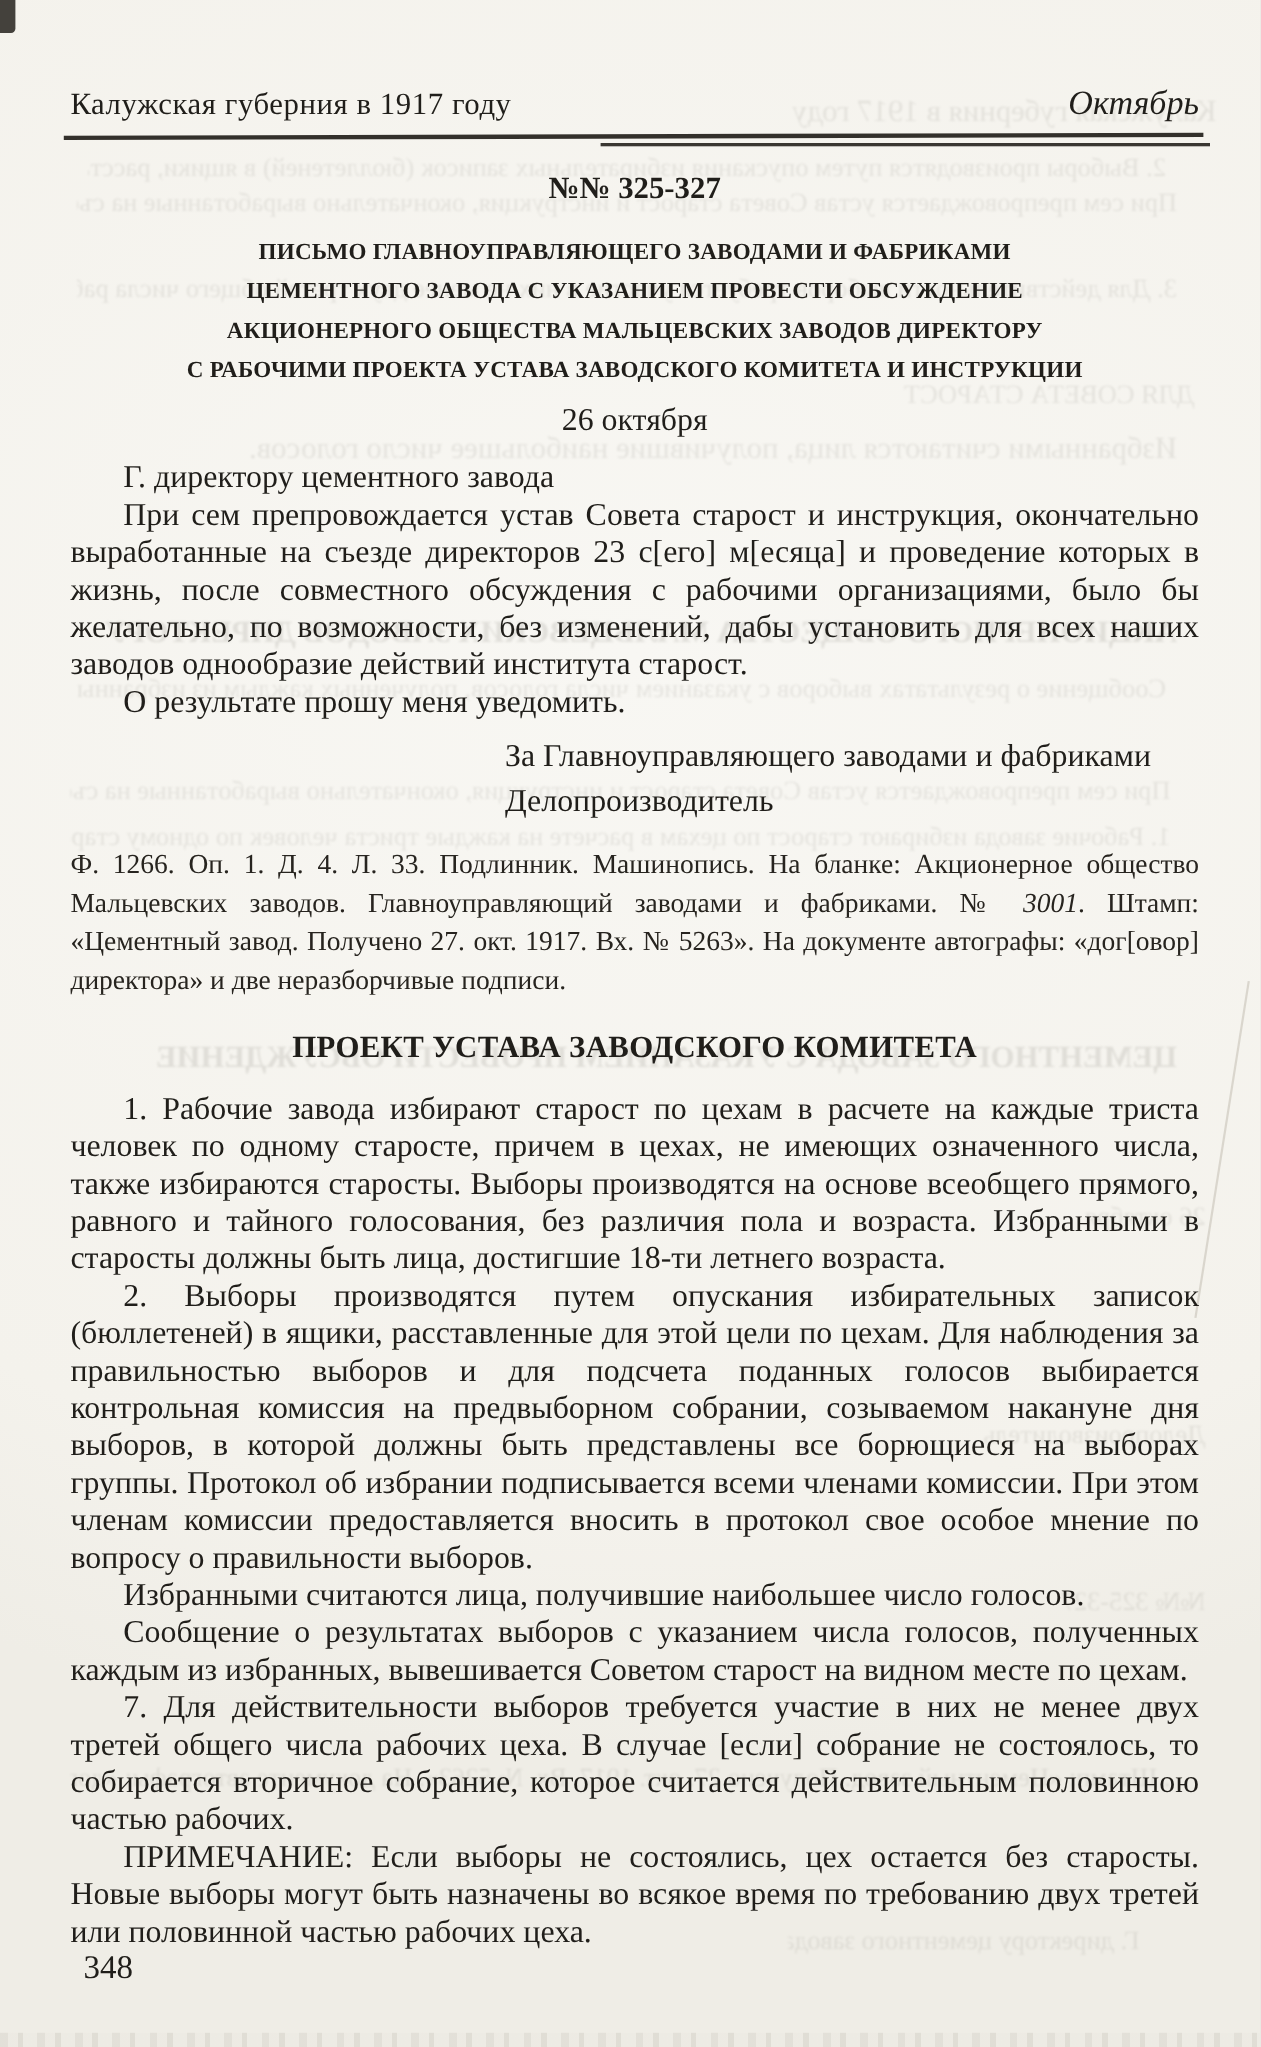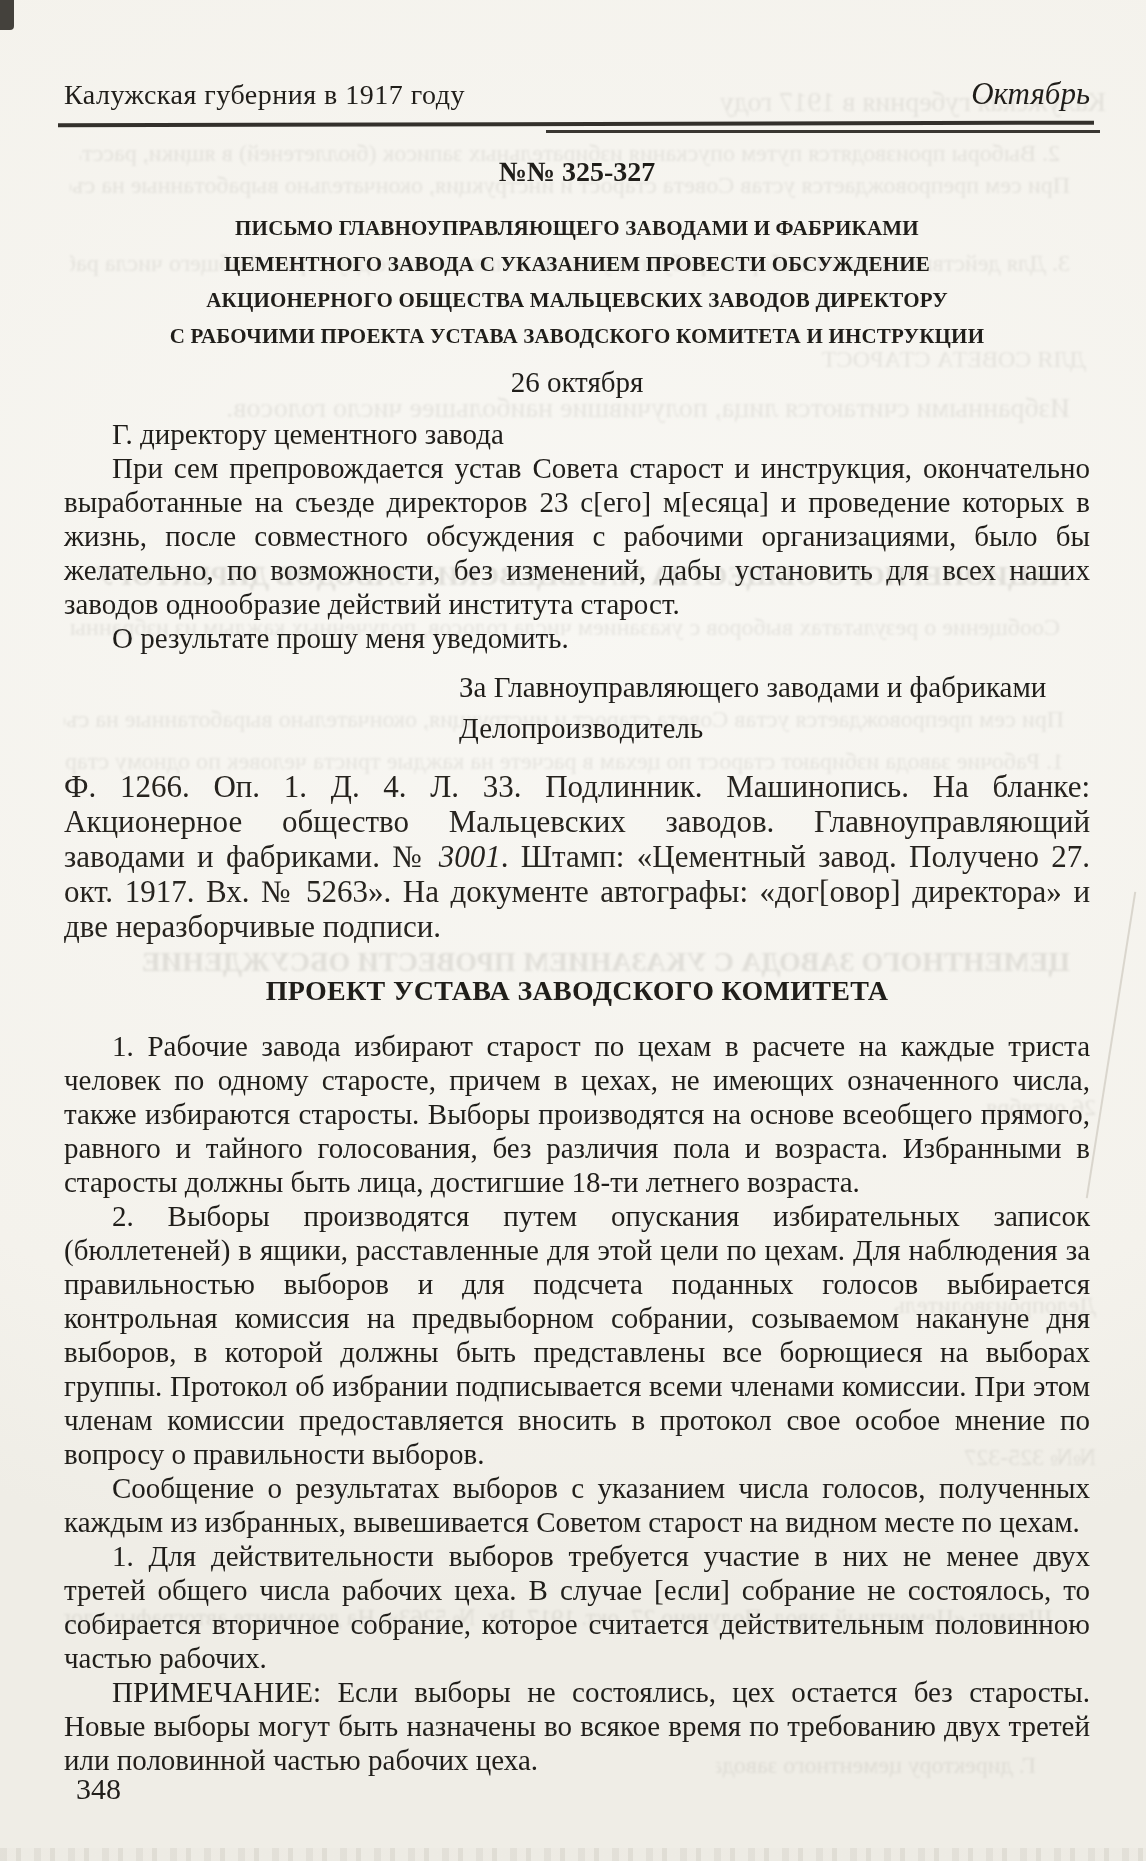--- a/index.html
+++ b/index.html
@@ -27,21 +27,21 @@
   .doc-title{margin-top:22px;text-align:center;font-weight:bold;font-size:21px;line-height:36px;letter-spacing:.2px;}
   .doc-date{margin-top:12px;text-align:center;font-size:29px;}
 
   
   .body-text{margin-top:18px;font-size:29px;line-height:34px;text-align:justify;}
   .body-text p{margin:0;text-indent:48px;}
   .request{margin:0;text-indent:48px;}
   .sig{margin-top:12px;margin-left:395px;font-size:29px;line-height:41px;}
   .sig div{white-space:nowrap;}
 
-  .arch-note{margin-top:20px;font-size:31px;line-height:35px;text-align:justify;color:#27241f;}
+  .arch-note{margin-top:20px;font-size:25px;line-height:35px;text-align:justify;color:#27241f;}
   .arch-note .it{font-style:italic;}
 
   .sec-head{margin-top:28px;text-align:center;font-weight:bold;font-size:28px;letter-spacing:.3px;}
   .charter{margin-top:22px;font-size:29px;line-height:34px;text-align:justify;}
   .charter p{margin:0;text-indent:48px;}
 
   .pagenum{position:absolute;left:76px;top:1772px;font-size:30px;z-index:3;}
 
   
   .corner-mark{position:absolute;left:0;top:0;width:14px;height:30px;background:#44413c;border-radius:0 0 4px 0;z-index:4;}
@@ -112,20 +112,21 @@
       <div>За Главноуправляющего заводами и фабриками</div>
       <div>Делопроизводитель</div>
     </div>
 
     <p class="arch-note"><span>Ф. 1266. Оп. 1. Д. 4. Л. 33. Подлинник. Машинопись. На бланке: Акционерное общество Мальцевских заводов. Главноуправляющий заводами и фабриками. № </span><span class="it">3001</span><span>. Штамп: «Цементный завод. Получено 27. окт. 1917. Вх. № 5263». На документе автографы: «дог[овор] директора» и две неразборчивые подписи.</span></p>
 
     <div class="sec-head">ПРОЕКТ УСТАВА ЗАВОДСКОГО КОМИТЕТА</div>
     <div class="charter">
       <p>1. Рабочие завода избирают старост по цехам в расчете на каждые триста человек по одному старосте, причем в цехах, не имеющих означенного числа, также избираются старосты. Выборы производятся на основе всеобщего прямого, равного и тайного голосования, без различия пола и возраста. Избранными в старосты должны быть лица, достигшие 18-ти летнего возраста.</p>
       <p>2. Выборы производятся путем опускания избирательных записок (бюллетеней) в ящики, расставленные для этой цели по цехам. Для наблюдения за правильностью выборов и для подсчета поданных голосов выбирается контрольная комиссия на предвыборном собрании, созываемом накануне дня выборов, в которой должны быть представлены все борющиеся на выборах группы. Протокол об избрании подписывается всеми членами комиссии. При этом членам комиссии предоставляется вносить в протокол свое особое мнение по вопросу о правильности выборов.</p>
+      <p>Избранными считаются лица, получившие наибольшее число голосов.</p>
       <p>Сообщение о результатах выборов с указанием числа голосов, полученных каждым из избранных, вывешивается Советом старост на видном месте по цехам.</p>
-      <p>1. Для действительности выборов требуется участие в них не менее двух третей общего числа рабочих цеха. В случае [если] собрание не состоялось, то собирается вторичное собрание, которое считается действительным половинною частью рабочих.</p>
+      <p>7. Для действительности выборов требуется участие в них не менее двух третей общего числа рабочих цеха. В случае [если] собрание не состоялось, то собирается вторичное собрание, которое считается действительным половинною частью рабочих.</p>
       <p>ПРИМЕЧАНИЕ: Если выборы не состоялись, цех остается без старосты. Новые выборы могут быть назначены во всякое время по требованию двух третей или половинной частью рабочих цеха.</p>
     </div>
   </div>
 
   <div class="pagenum">348</div>
 </div>
 
 </body></html>

